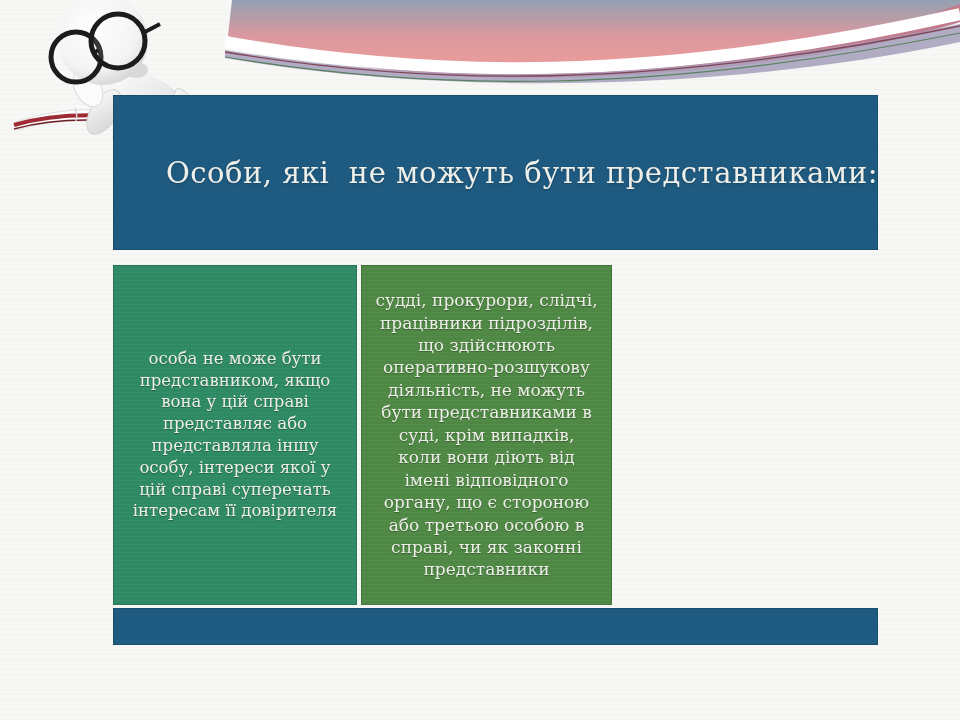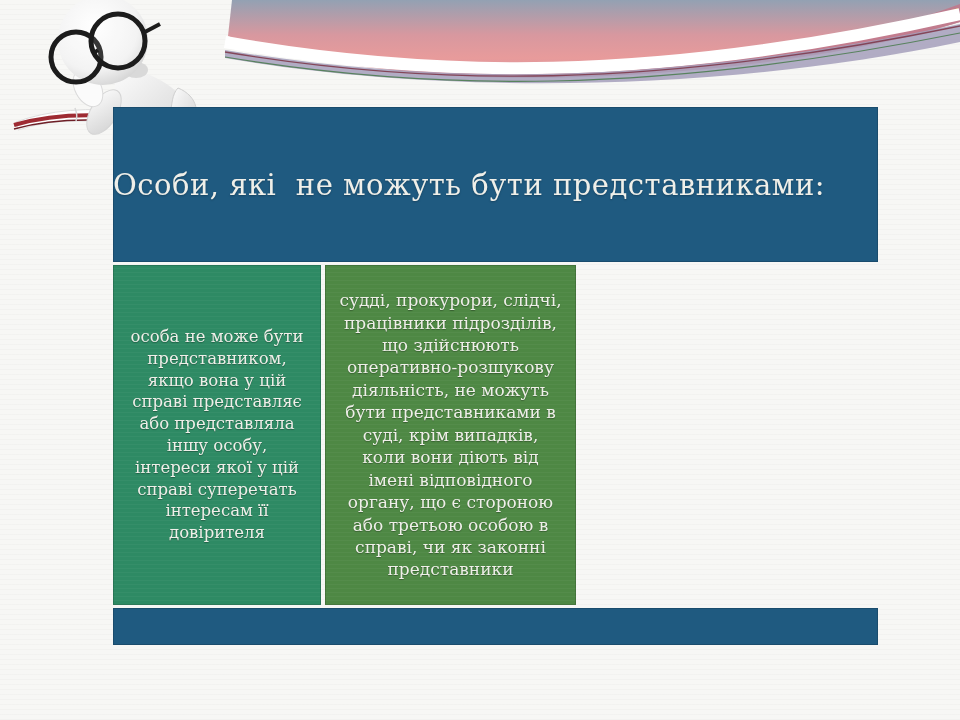--- a/index.html
+++ b/index.html
@@ -10,44 +10,44 @@
   html,body{width:960px;height:720px;}
   body{font-family:"DejaVu Serif", serif;}
   .slide{
     position:relative;width:960px;height:720px;overflow:hidden;
     background:
       repeating-linear-gradient(0deg, rgba(0,0,0,0.018) 0 1px, transparent 1px 5px),
       var(--background);
   }
   .header-decor{position:absolute;top:0;left:0;width:960px;height:140px;}
   .title-box{
-    position:absolute;left:113px;top:107px;width:765px;height:155px;
+    position:absolute;left:113px;top:95px;width:765px;height:155px;
     background:var(--panel-blue);
     box-shadow: inset 0 0 0 1px rgba(0,0,0,0.15);
-    display:flex;align-items:center;justify-content:flex-start;
+    display:flex;align-items:center;justify-content:flex-end;
   }
   .title-box h1{
     font-size:29px;font-weight:normal;color:var(--text-light);
     letter-spacing:0.5px;text-align:center;white-space:pre-wrap;
     text-shadow:0 1px 2px rgba(0,0,0,0.25);
   }
   .columns{
     position:absolute;left:113px;top:265px;width:765px;height:340px;
     display:flex;gap:4px;
   }
   .col{
     display:flex;align-items:center;justify-content:center;
     padding:0 14px;height:100%;
     color:var(--text-light);font-size:16.5px;line-height:1.32;text-align:center;
     box-shadow: inset 0 0 0 1px rgba(0,0,0,0.15);
     background-image:repeating-linear-gradient(0deg, rgba(255,255,255,0.035) 0 1px, transparent 1px 4px);
     text-shadow:0 1px 1px rgba(0,0,0,0.3);
   }
   .col-1{width:255px;background-color:var(--panel-blue);}
-  .col-2{width:208px;background-color:var(--panel-teal-green);}
+  .col-2{width:244px;background-color:var(--panel-teal-green);}
   .col-3{width:251px;background-color:var(--panel-olive-green);font-size:17px;}
   .footer-bar{
     position:absolute;left:113px;top:608px;width:765px;height:37px;
     background:var(--panel-blue);
     box-shadow: inset 0 0 0 1px rgba(0,0,0,0.15);
   }
 </style>
 </head>
 <body>
 

